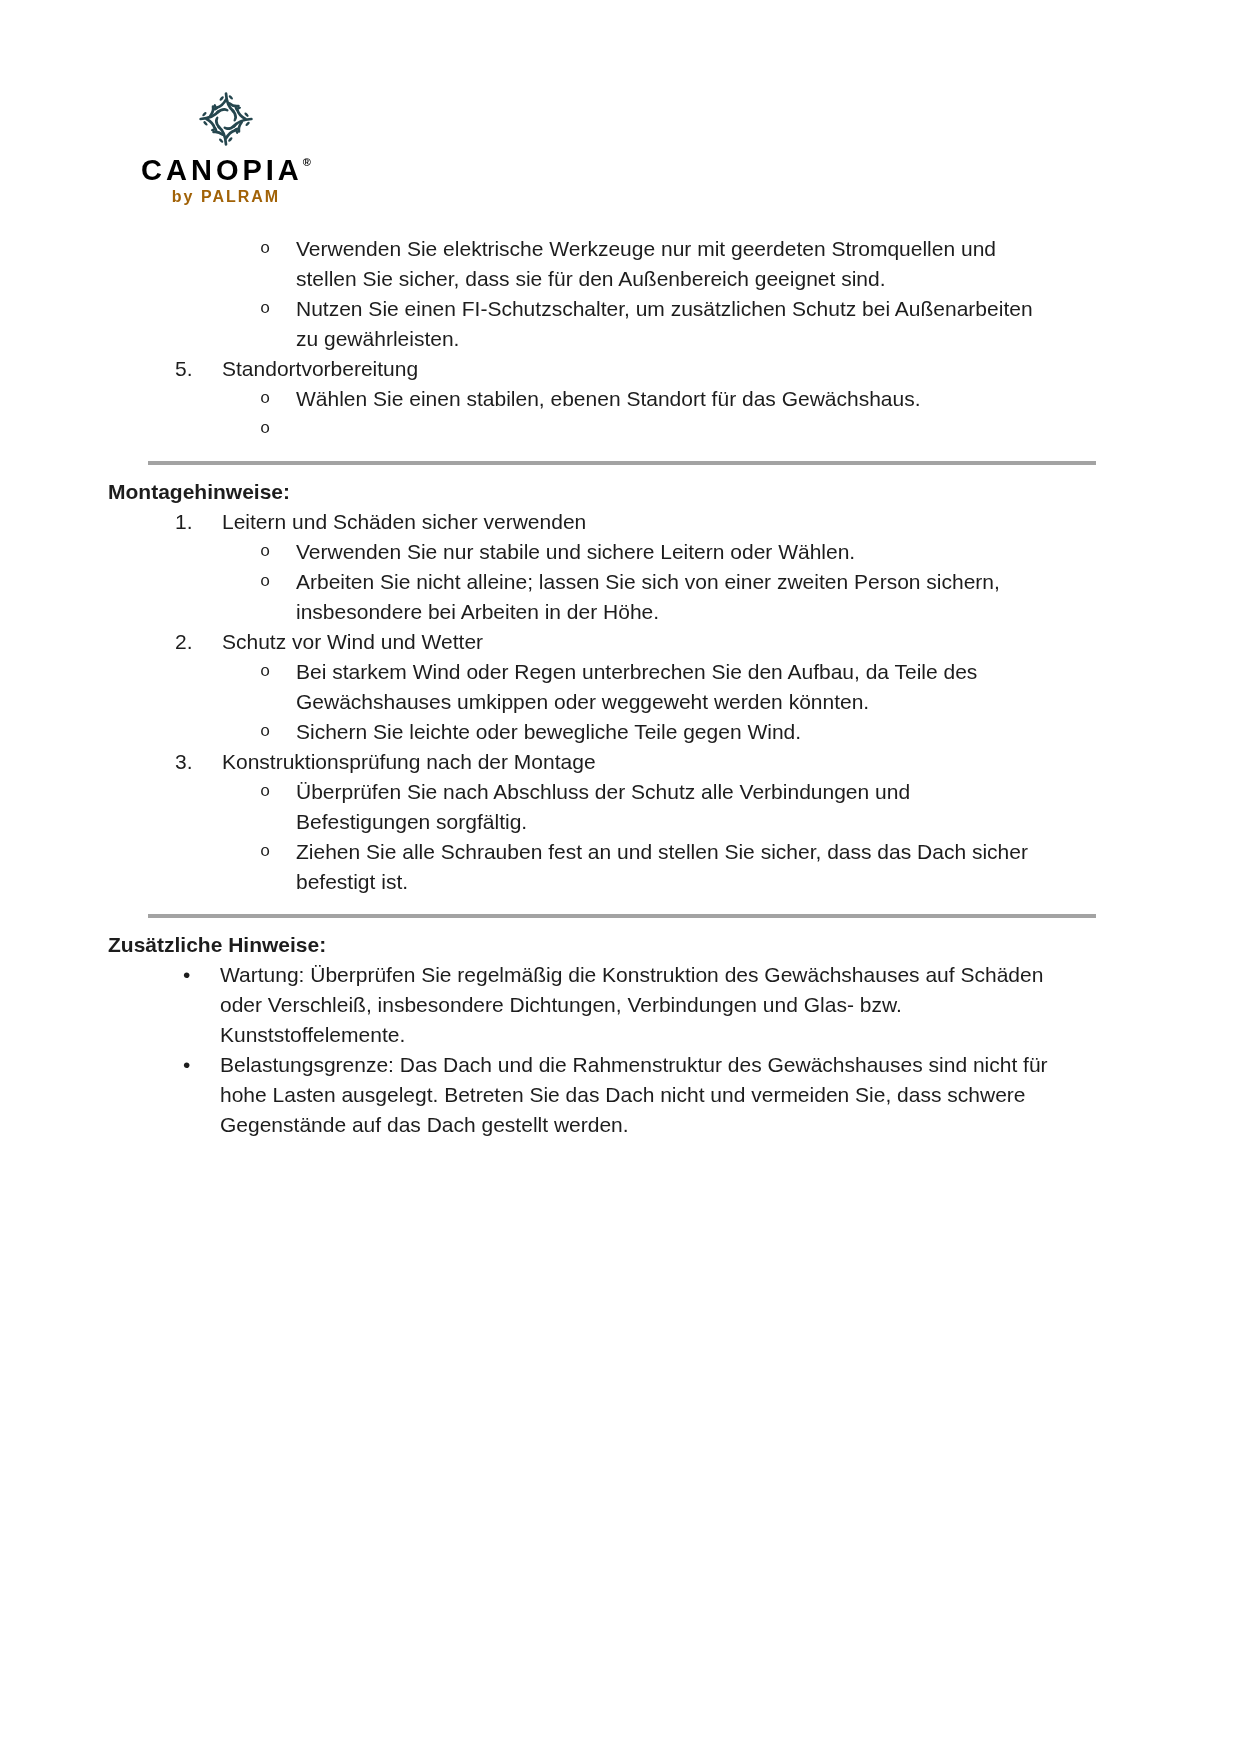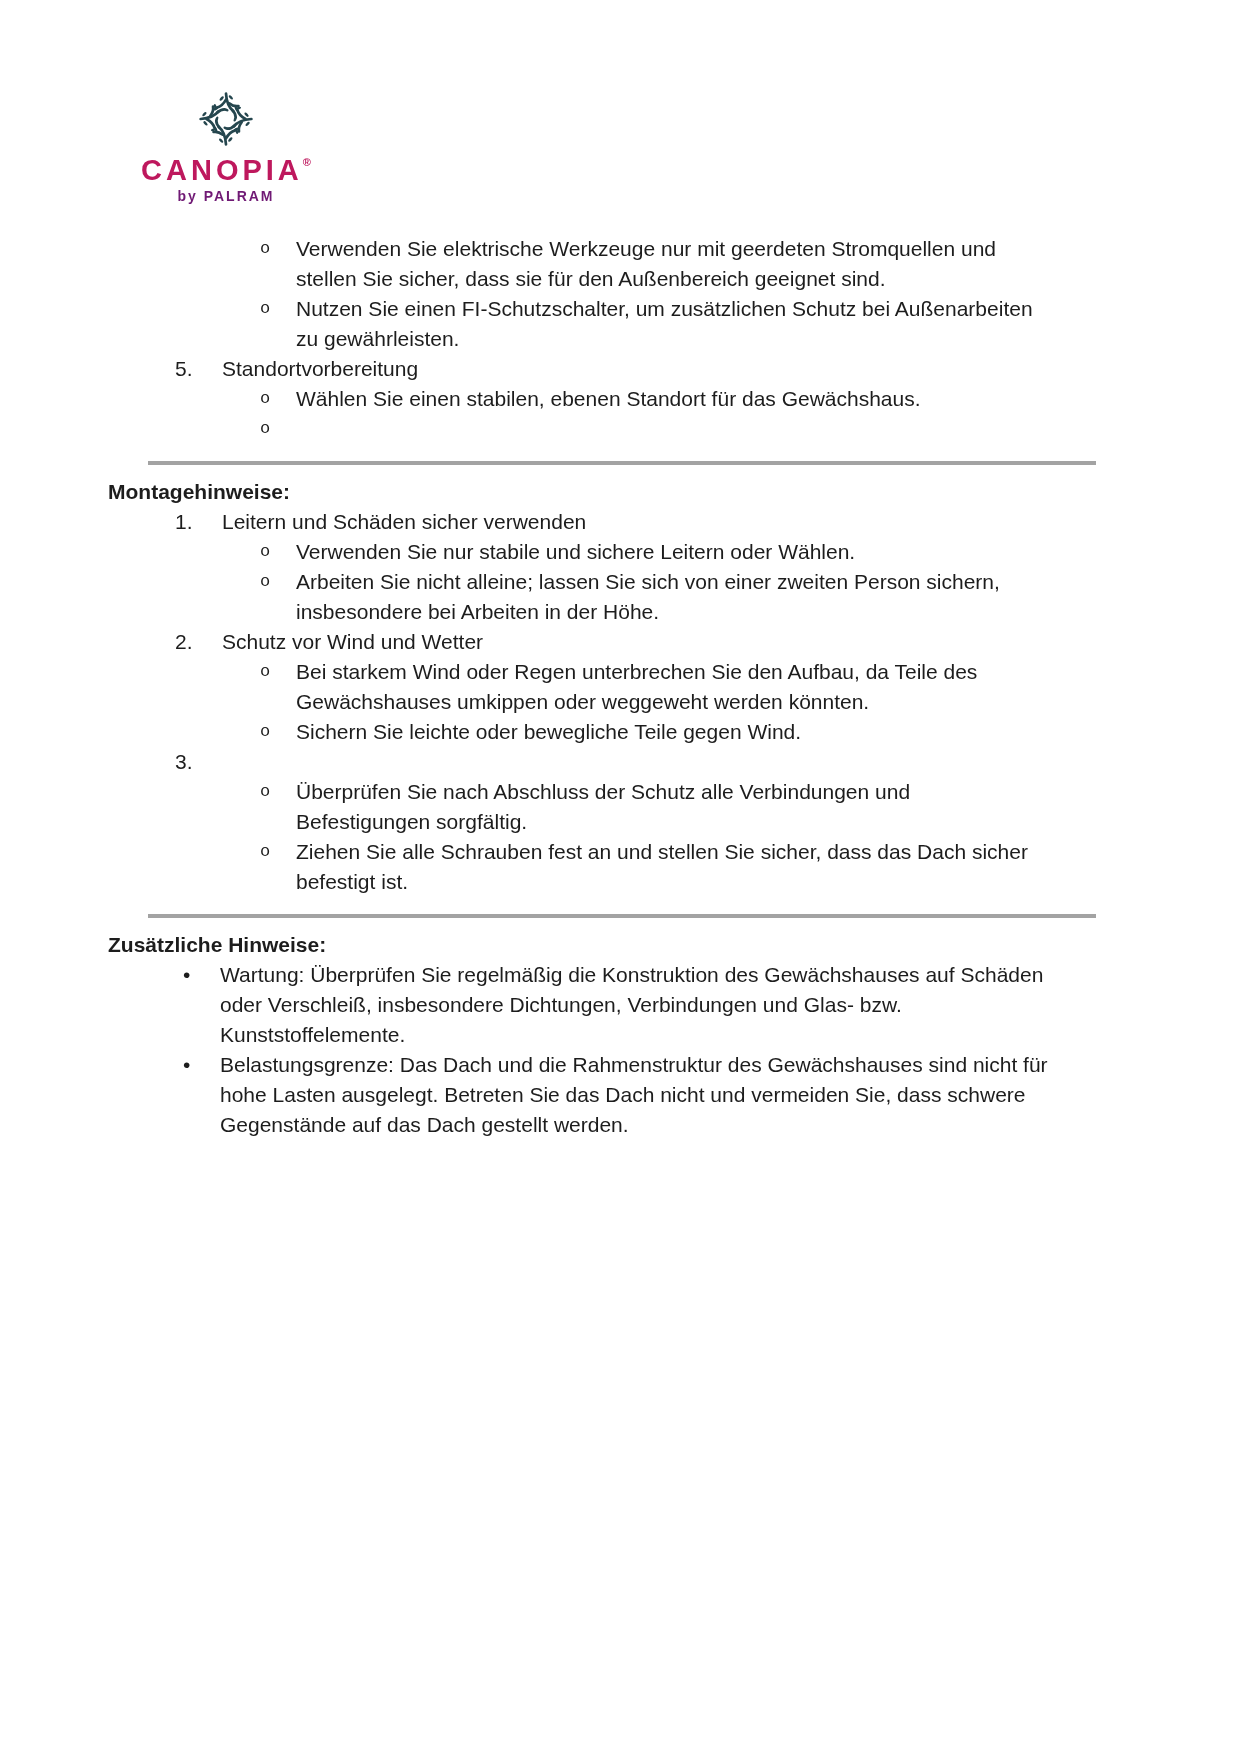--- a/index.html
+++ b/index.html
@@ -11,27 +11,27 @@
     -webkit-font-smoothing:antialiased;
   }
   .page{position:relative;width:1240px;height:1754px;overflow:hidden;background:#fff;}
 
   
   .logo{position:absolute;left:140px;top:0;width:172px;text-align:center;}
   .logo-icon{display:block;margin:92px auto 0 auto;width:56px;height:54px;}
   .wordmark{
     margin-top:8px;
     font-size:29px;font-weight:700;letter-spacing:4px;
-    color:#be185d;white-space:nowrap;
+    color:#000000;white-space:nowrap;
   }
   .wordmark .reg{font-size:11px;vertical-align:14px;letter-spacing:0;}
   .tagline{
     margin-top:1px;
-    font-size:14px;font-weight:700;letter-spacing:2px;
-    color:#701a75;
+    font-size:16px;font-weight:700;letter-spacing:2px;
+    color:#a16207;
   }
 
   
   .content{position:absolute;left:0;top:234px;width:1240px;}
   .row{display:flex;font-size:21px;line-height:30px;}
   .row .text{white-space:pre-line;}
   .row.sub{padding-left:260px;}
   .row.sub .marker{flex:0 0 36px;font-family:"Liberation Mono",monospace;font-size:17px;}
   .row.num{padding-left:175px;}
   .row.num .marker{flex:0 0 47px;}
@@ -121,20 +121,21 @@
       <span class="marker">o</span>
       <span class="text">Bei starkem Wind oder Regen unterbrechen Sie den Aufbau, da Teile des
 Gewächshauses umkippen oder weggeweht werden könnten.</span>
     </div>
     <div class="row sub">
       <span class="marker">o</span>
       <span class="text">Sichern Sie leichte oder bewegliche Teile gegen Wind.</span>
     </div>
     <div class="row num">
       <span class="marker">3.</span>
+      <span class="text">Konstruktionsprüfung nach der Montage</span>
     </div>
     <div class="row sub">
       <span class="marker">o</span>
       <span class="text">Überprüfen Sie nach Abschluss der Schutz alle Verbindungen und
 Befestigungen sorgfältig.</span>
     </div>
     <div class="row sub">
       <span class="marker">o</span>
       <span class="text">Ziehen Sie alle Schrauben fest an und stellen Sie sicher, dass das Dach sicher
 befestigt ist.</span>

